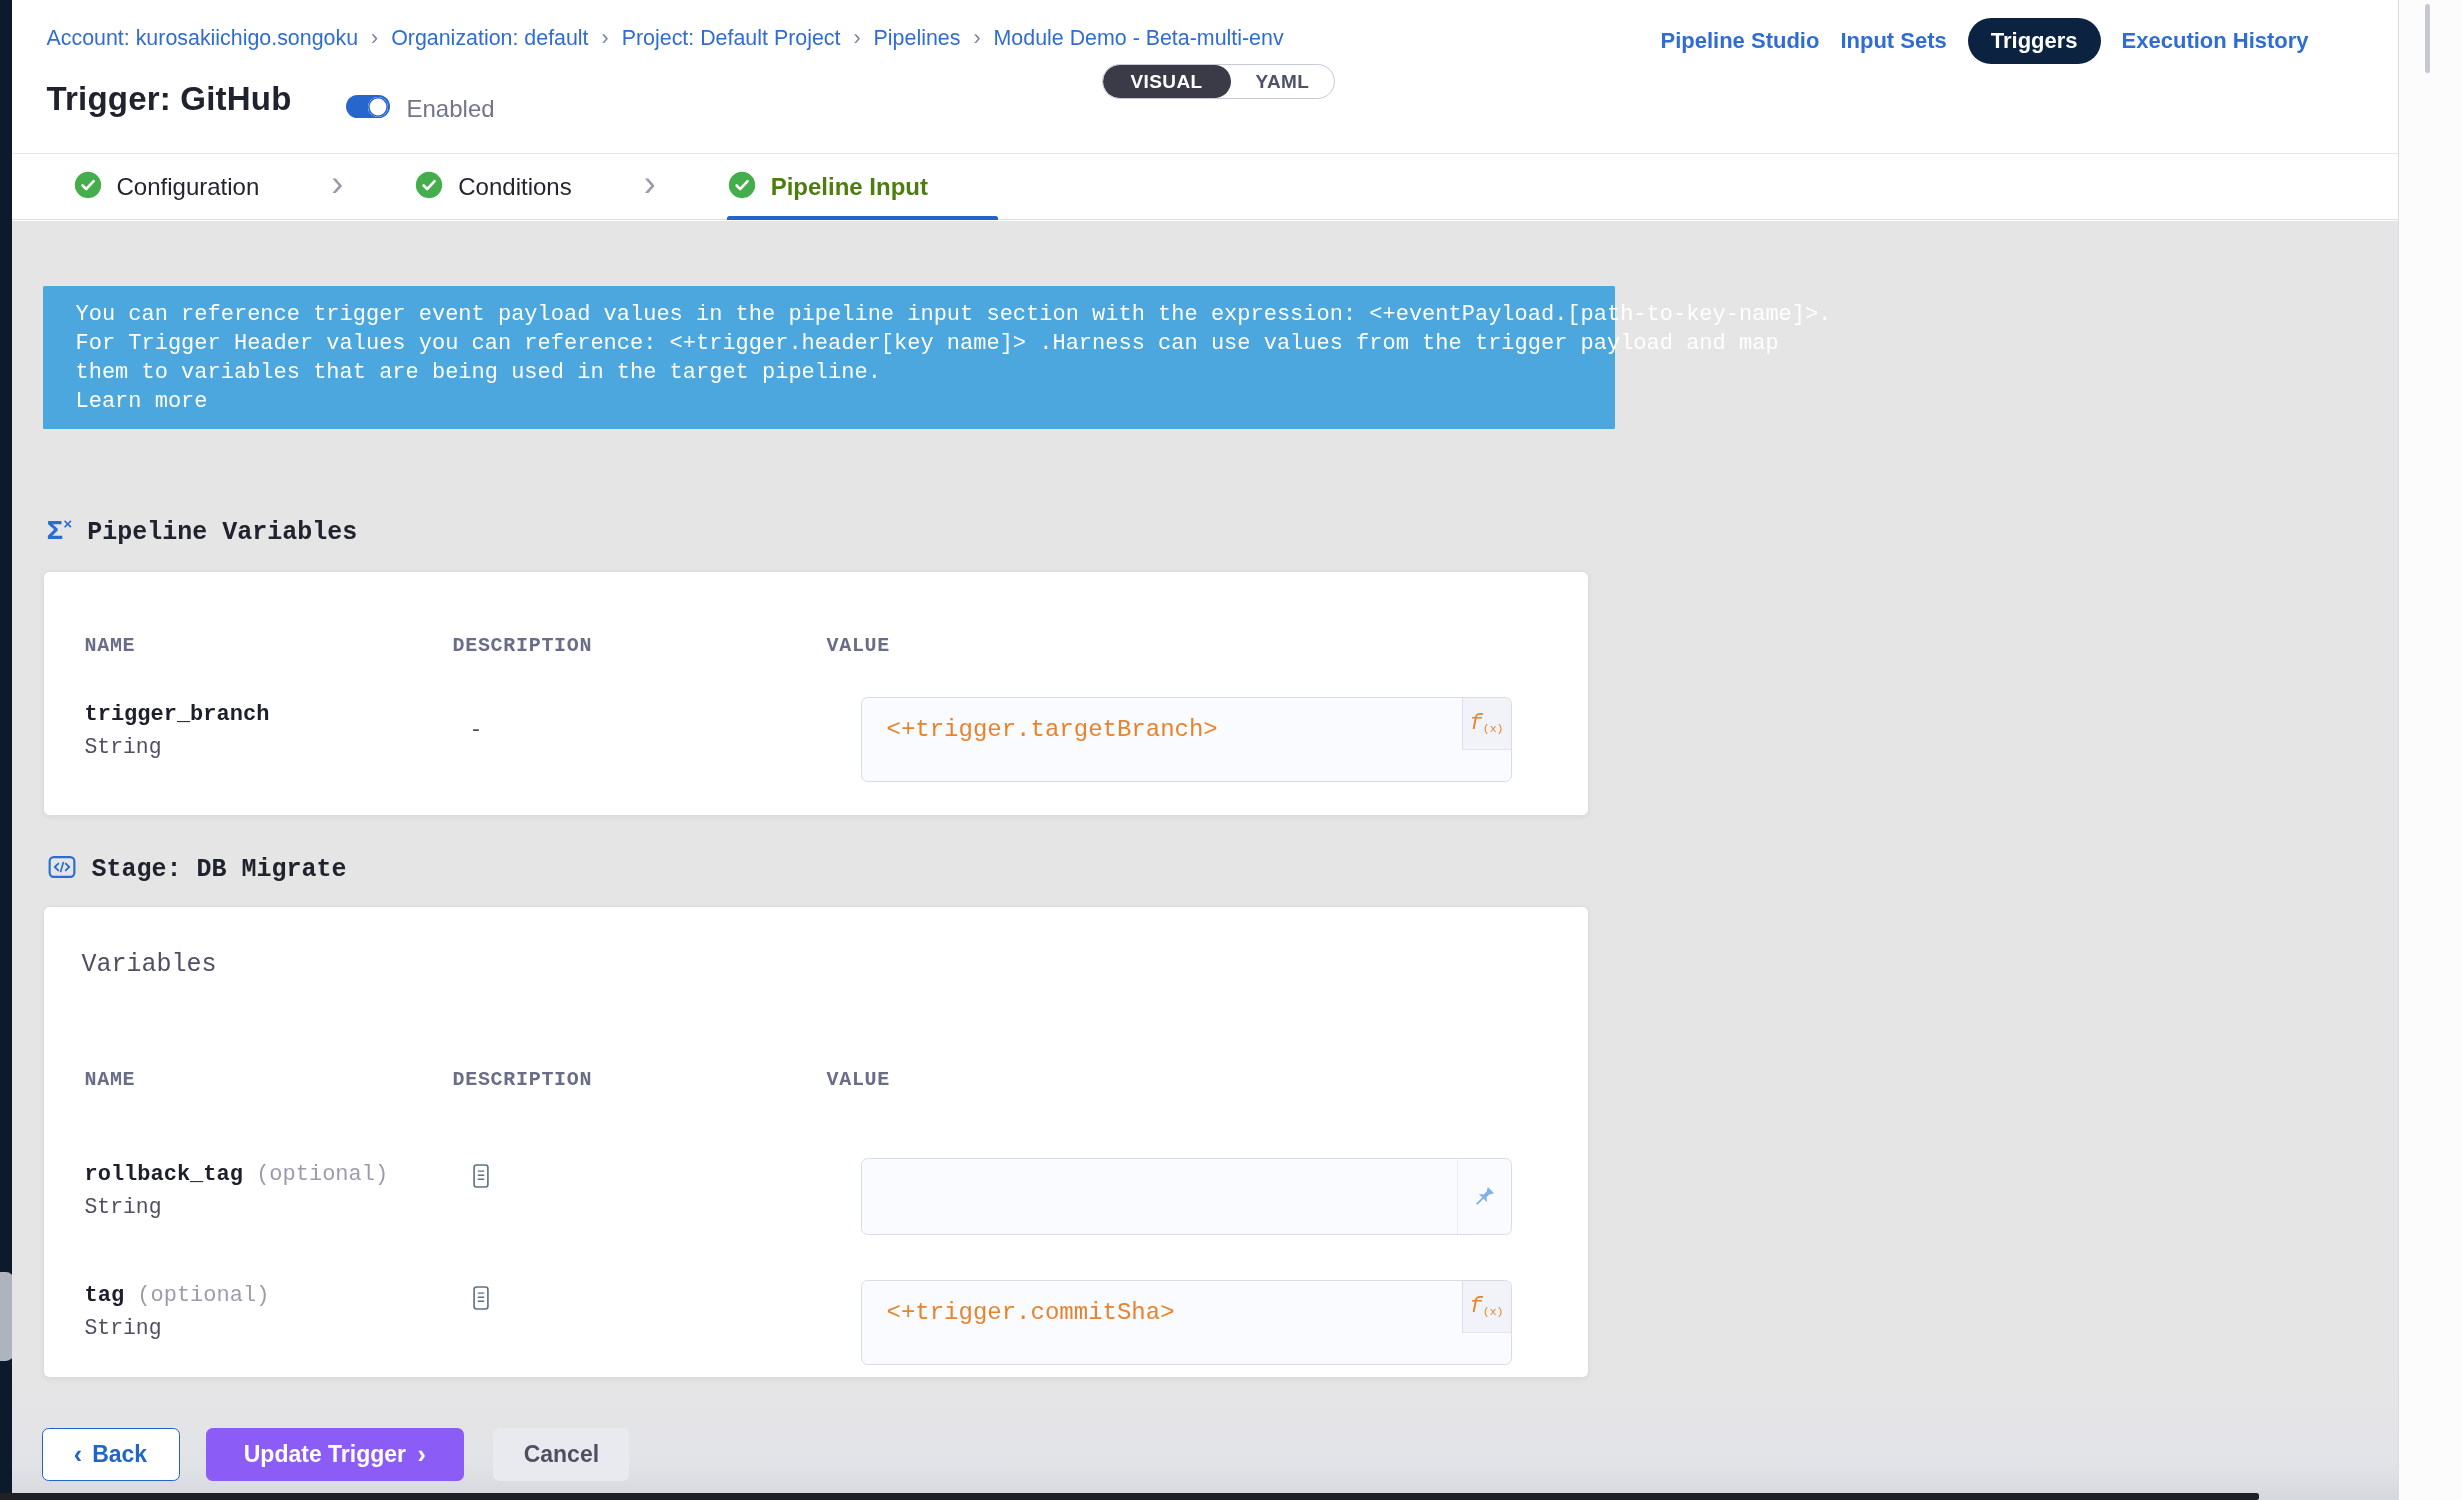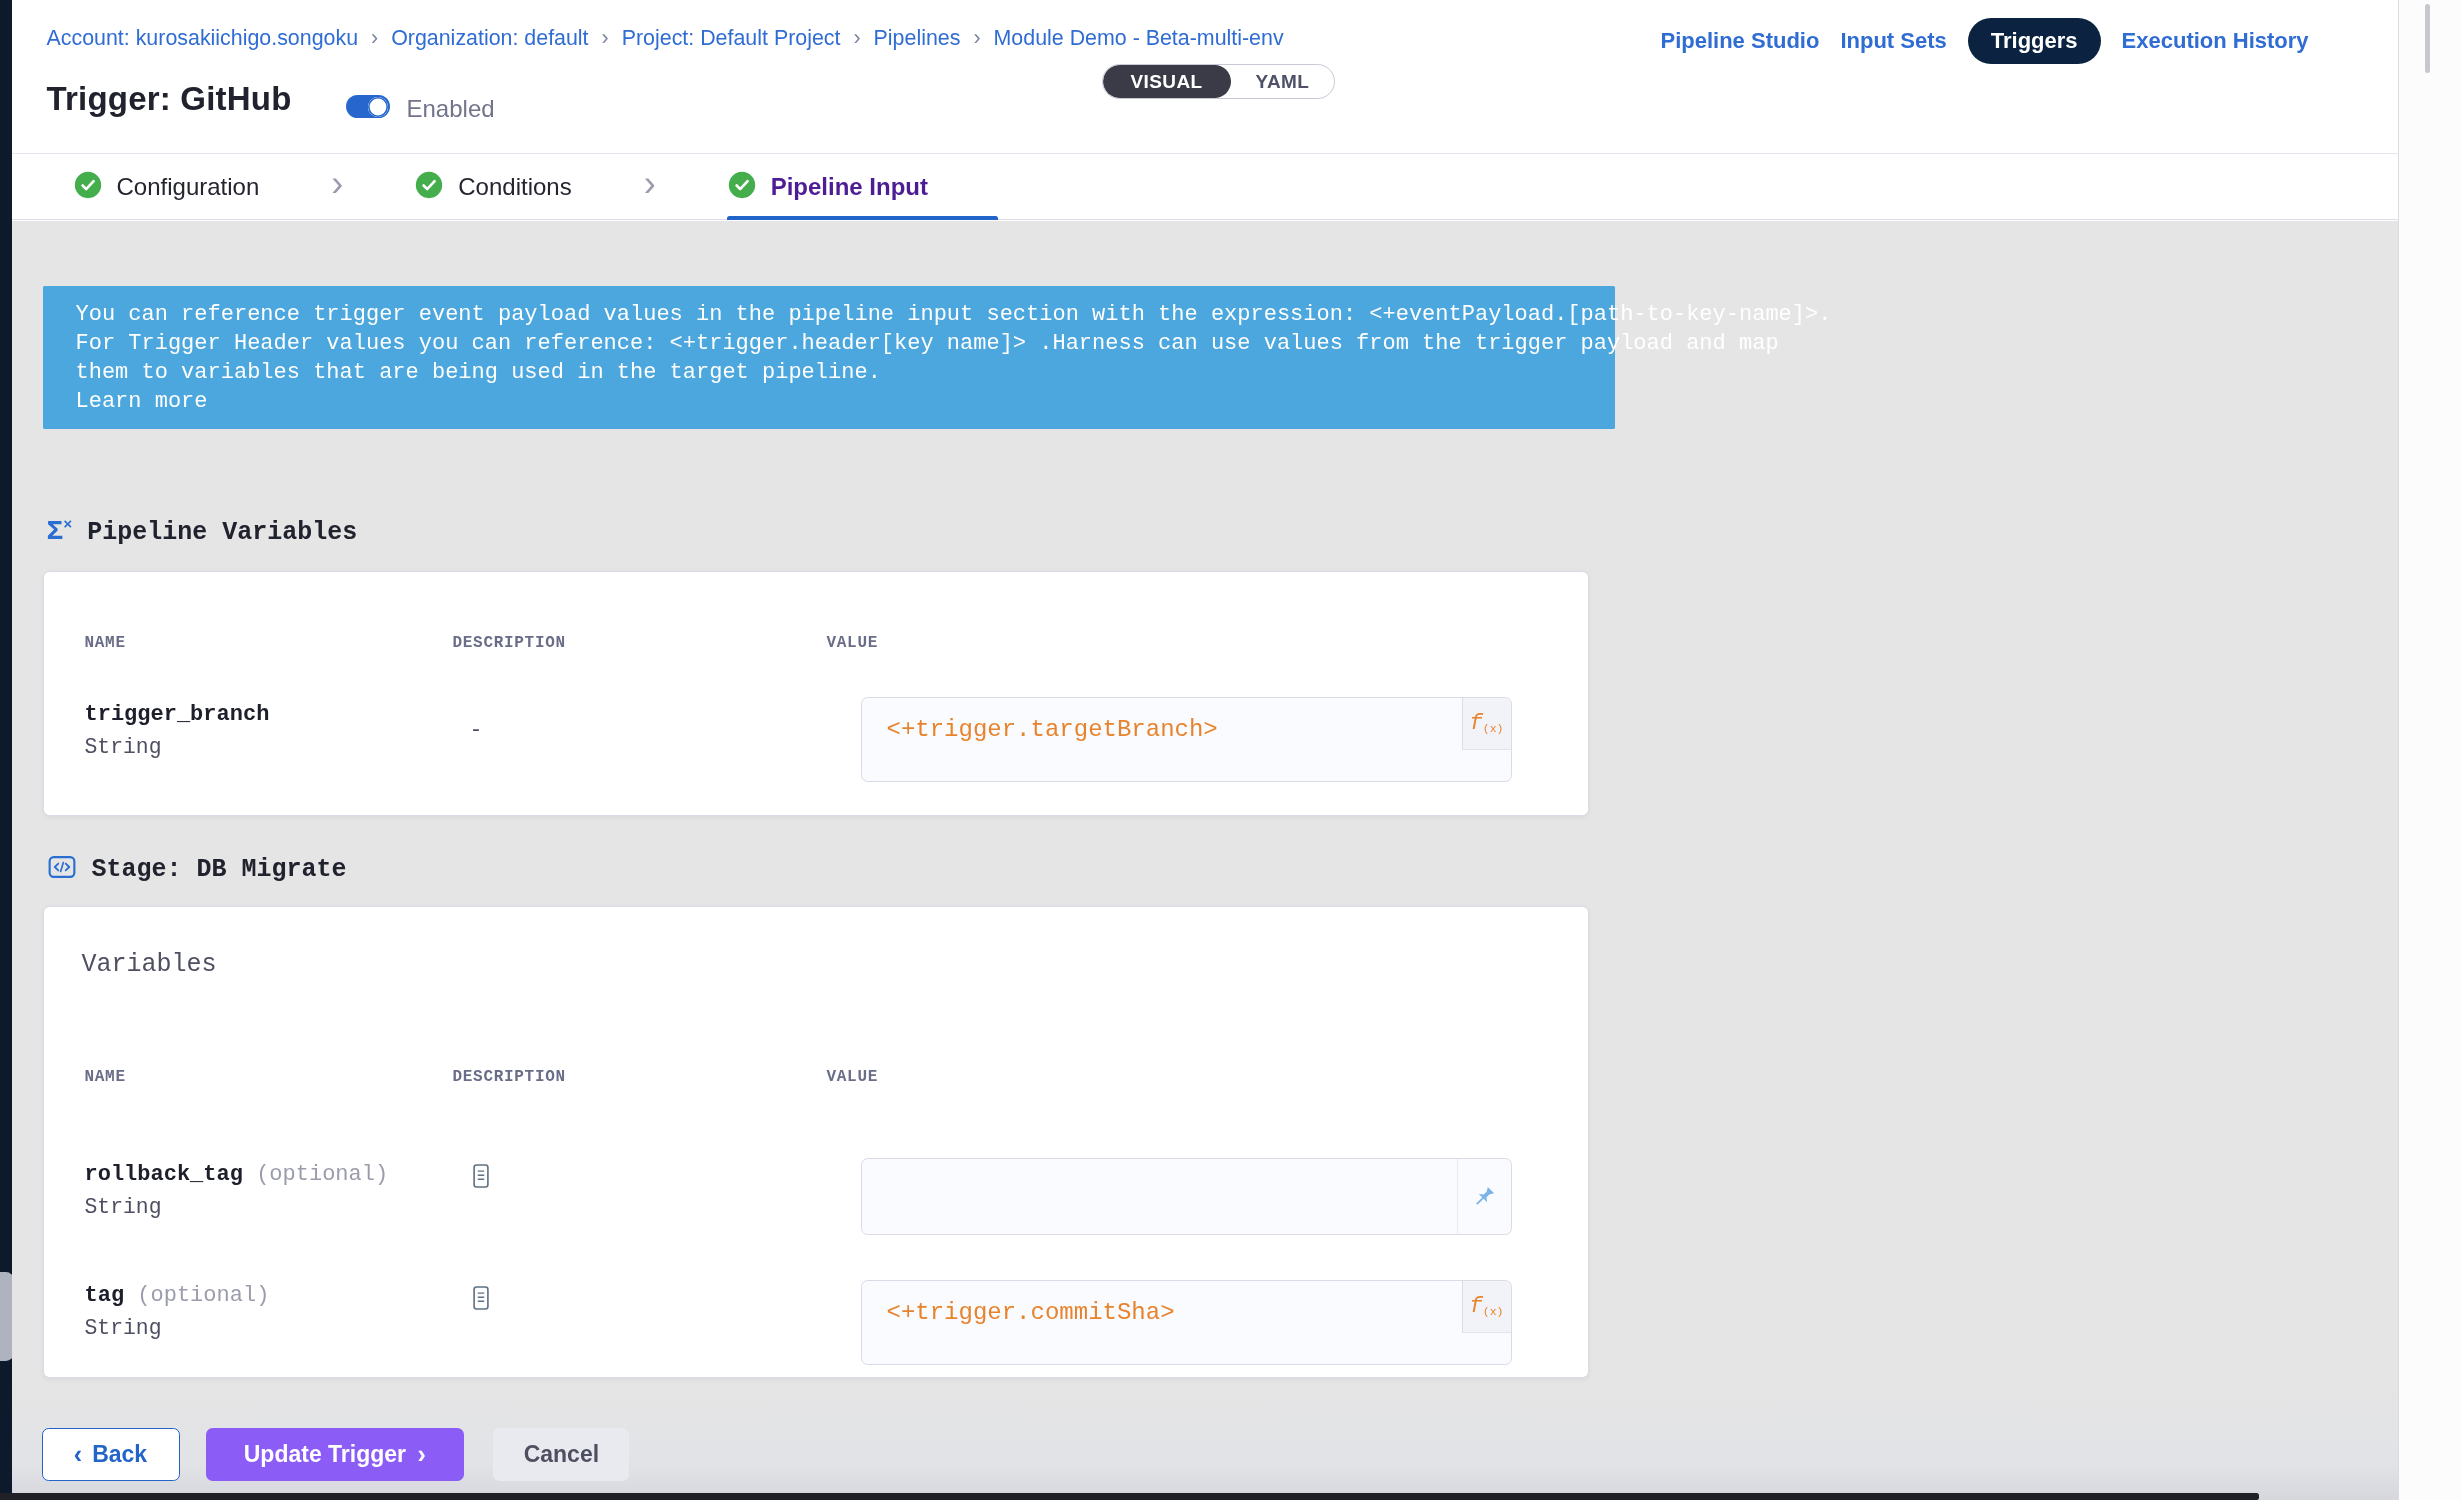--- a/index.html
+++ b/index.html
@@ -27,36 +27,36 @@
   .toggle{position:absolute;left:334px;top:95px;width:44px;height:23px;background:#2767cd;border-radius:821px;cursor:pointer;}
   .knob{position:absolute;right:1.6px;top:1.6px;width:20px;height:20px;background:#ffffff;border-radius:50%;box-shadow:inset 0 0 0 1.6px #2767cd, inset 0 0 0 5px #fff;}
   .enabled{position:absolute;left:395px;top:95px;font-size:24px;color:#72748a;}
   .modepill{position:absolute;left:1090px;top:64px;height:33px;display:flex;border:1.6px solid #c7c9d6;border-radius:821px;background:#ffffff;overflow:hidden;}
   .seg-dark{background:#3a3b47;color:#fff;font-weight:bold;font-size:19px;letter-spacing:0.4px;padding:0 28px;display:flex;align-items:center;border-radius:821px;cursor:pointer;}
   .seg-light{color:#4f5168;font-weight:bold;font-size:19px;letter-spacing:0.4px;padding:0 25px;display:flex;align-items:center;cursor:pointer;}
   
   .tabs{position:absolute;left:0;top:153px;width:100%;height:67px;background:#fff;border-top:0.8px solid #e6e7ee;border-bottom:0.8px solid #dcdde6;display:flex;align-items:center;padding-left:62px;box-sizing:border-box;}
   .tabitem{display:flex;align-items:center;gap:15px;cursor:pointer;}
   .tablabel{font-size:24px;color:#24252f;}
-  .tablabel.active{font-weight:bold;color:#4c1d95;}
+  .tablabel.active{font-weight:bold;color:#4d7c0f;}
   .tabchev{color:#9a9bac;font-size:36px;line-height:1;margin:0 72px 5px 72px;font-weight:400;}
   .underline{position:absolute;left:715px;bottom:-0.8px;width:271px;height:4.1px;background:#2264c7;border-radius:2.5px 2.5px 0 0;}
   
   .content{position:absolute;left:0;top:221px;width:100%;height:1280px;background:#e5e5e5;font-family:Liberation Mono, monospace;}
   .banner{position:absolute;left:31px;top:65px;width:1506px;height:115px;background:#4ba7dd;color:#ffffff;padding:14px 33px;font-size:22px;line-height:29px;border-radius:1.6px;}
   .bline{white-space:nowrap;}
   .learn{cursor:pointer;}
   .sechdr{position:absolute;left:35px;display:flex;align-items:center;gap:15px;height:36px;}
   .sectitle{font-size:25px;font-weight:bold;color:#20222e;}
   .sigicon{color:#2a6dd3;font-size:28px;font-weight:bold;line-height:1;}
   .sigicon sup{font-size:15px;font-weight:bold;}
   .card{position:absolute;left:31px;width:1544px;background:#ffffff;border:0.8px solid #d9dbe8;border-radius:6.6px;box-shadow:0 1.6px 5px rgba(40,41,61,.05);}
   .card1{top:350px;height:243px;}
   .card2{top:685px;height:470px;}
-  .th{position:absolute;font-size:16px;font-weight:bold;color:#6a6d87;letter-spacing:0.7px;}
+  .th{position:absolute;font-size:20px;font-weight:bold;color:#6a6d87;letter-spacing:0.7px;}
   .cellname{position:absolute;font-size:22px;font-weight:bold;color:#1d1f2b;white-space:nowrap;}
   .optional{font-weight:normal;color:#9b9cab;}
   .celltype{position:absolute;font-size:21.4px;color:#4e5061;}
   .dash{position:absolute;font-size:21.4px;color:#4e5061;}
   .cardtitle{position:absolute;left:38px;top:43px;font-size:25px;color:#4e5061;}
   .descicon{position:absolute;}
   .vinput{position:absolute;left:817px;width:651px;background:#fafbfe;border:0.8px solid #dadbe7;border-radius:6.6px;box-sizing:border-box;cursor:text;}
   .vtext{position:absolute;left:25px;top:18px;font-size:24px;color:#e8832d;white-space:nowrap;}
   .fxbtn{position:absolute;right:0;top:0;width:48px;height:51px;background:#f2f3f9;border-left:0.8px solid #dbdce8;border-bottom:0.8px solid #e3e4ee;border-radius:0 5.8px 0 0;display:flex;align-items:center;justify-content:center;color:#e8832d;cursor:pointer;}
   .fxbtn .f{font-size:22px;font-style:italic;}

